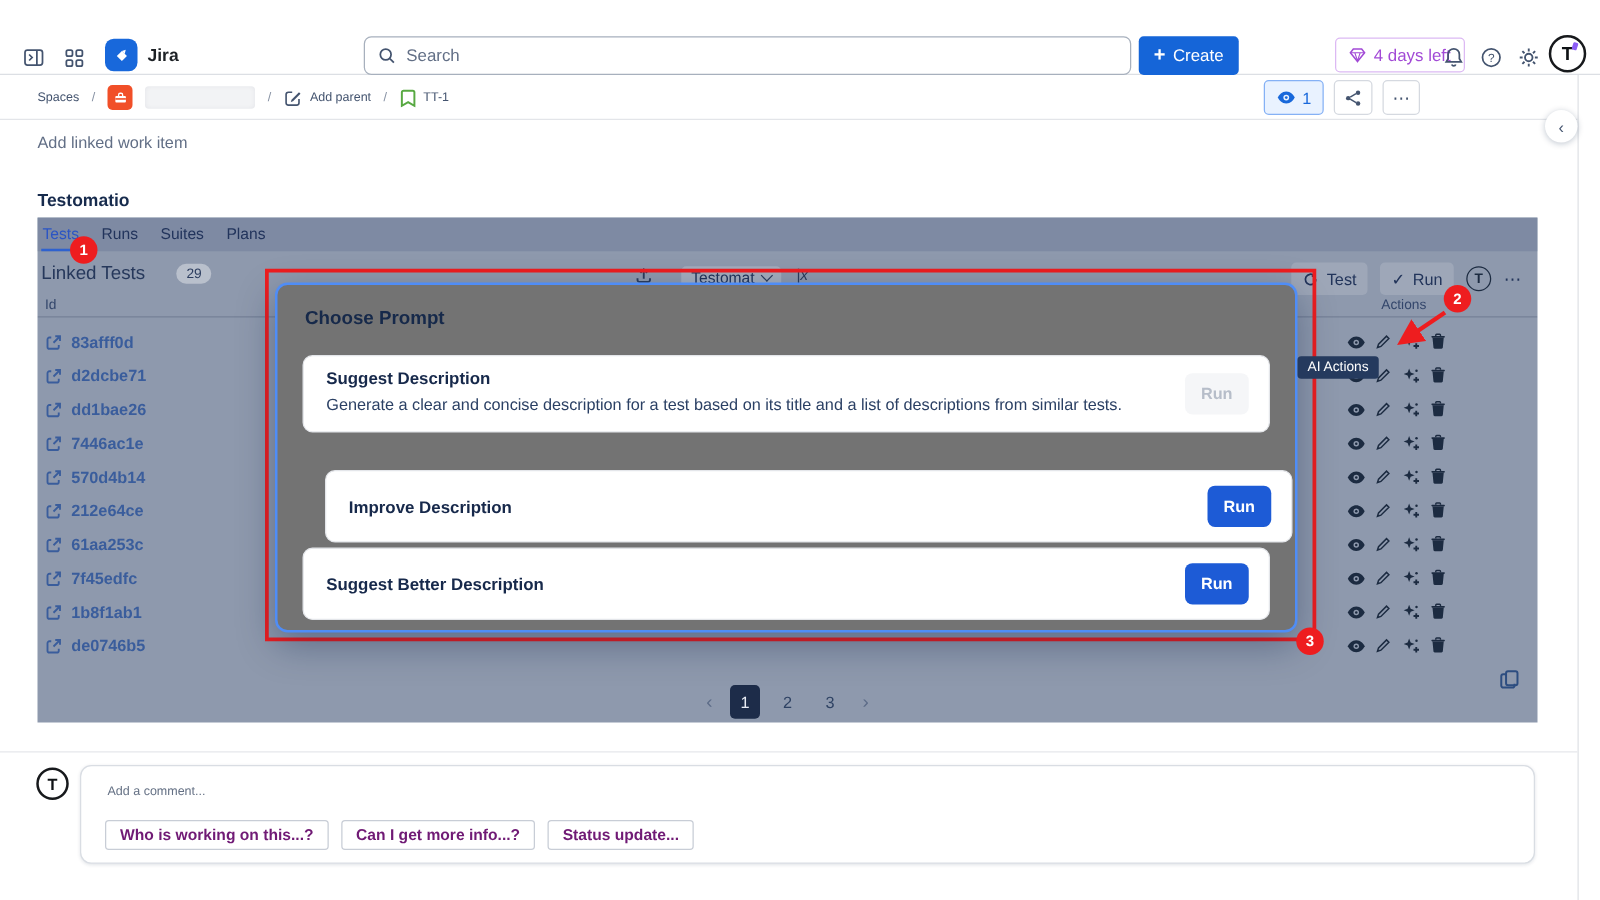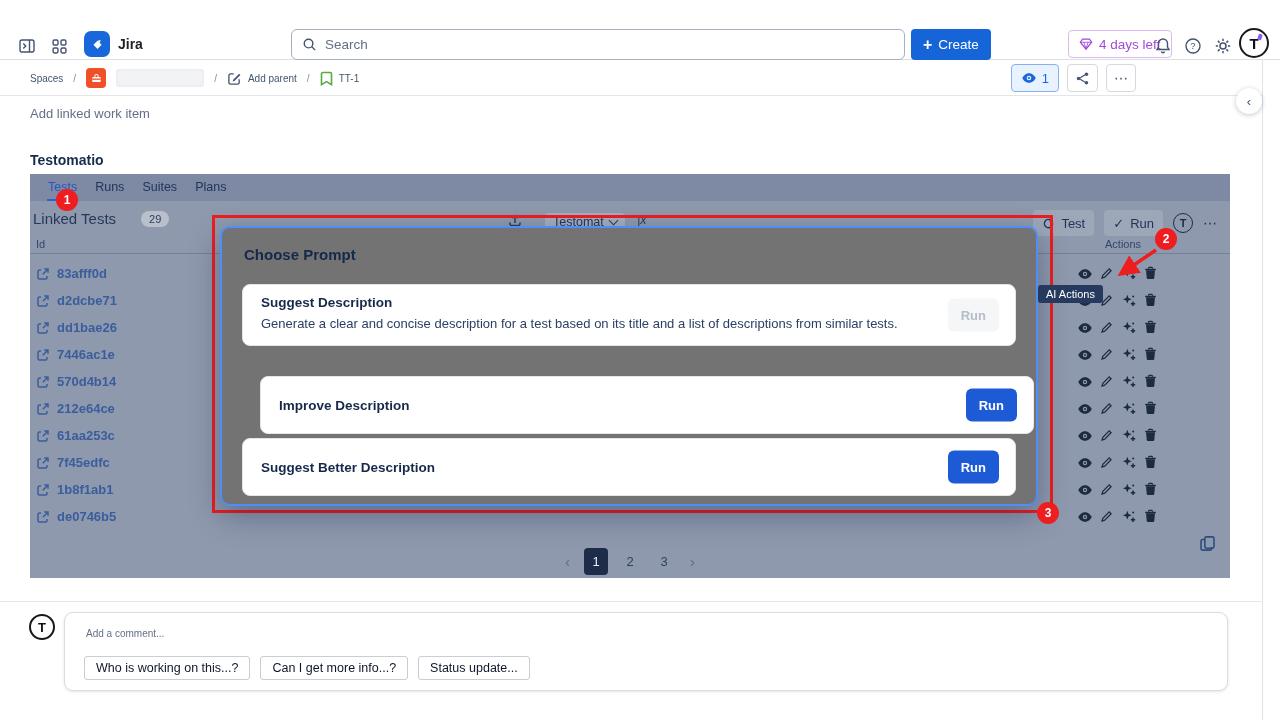--- a/index.html
+++ b/index.html
@@ -35,21 +35,21 @@
   
   .right-divider { position:absolute; left:1262px; top:60px; width:1px; height:660px; background:#e0e2e6; }
   .collapse-btn { position:absolute; left:1236px; top:88px; width:26px; height:26px; background:#fff; border-radius:50%; box-shadow:0 1px 5px rgba(9,30,66,.25); display:flex; align-items:center; justify-content:center; color:#44546f; font-size:13px; cursor:pointer; z-index:5; }
 
   
   .add-linked { position:absolute; left:30px; top:106px; font-size:13px; color:#626f86; }
   .section-title { position:absolute; left:30px; top:152px; font-size:14px; font-weight:bold; color:#172b4d; }
 
   
   .panel { position:absolute; left:30px; top:174px; width:1200px; height:404px; background:#8e99ad; overflow:hidden; }
-  .tabbar { position:absolute; left:0; top:0; width:1200px; height:27px; background:#7e8aa3; display:flex; align-items:center; gap:16px; padding-left:17px; }
+  .tabbar { position:absolute; left:0; top:0; width:1200px; height:27px; background:#7e8aa3; display:flex; align-items:center; gap:16px; padding-left:3px; }
   .tab { font-size:12.5px; color:#22345c; cursor:pointer; position:relative; padding:5px 1px 7px; }
   .tab.active { color:#2b55c4; }
   .tab.active::after { content:""; position:absolute; left:0; right:0; bottom:0; height:2px; background:#2f62cf; }
   .panel-head { position:absolute; left:3px; top:36px; display:flex; align-items:center; gap:25px; }
   .linked-title { font-size:15px; color:#26385b; }
   .count-badge { background:rgba(255,255,255,.38); color:#2c3d5f; font-size:11px; padding:2px 8px; border-radius:9px; }
   .ghost-frag { position:absolute; top:39px; display:flex; align-items:center; gap:5px; color:#2c3c5c; font-size:12.5px; z-index:1; }
   .frag-pill { background:rgba(255,255,255,.20); border-radius:4px; padding:2px 8px; display:flex; align-items:center; gap:6px; cursor:pointer; color:#22345a; }
   .chev { width:7px; height:7px; border-right:1.6px solid #2c3c5c; border-bottom:1.6px solid #2c3c5c; transform:rotate(45deg); margin-top:-3px; }
   .panel-toolbar { position:absolute; right:12px; top:36px; display:flex; align-items:center; gap:10px; }
@@ -88,21 +88,21 @@
   .run-btn { position:absolute; right:16px; top:50%; transform:translateY(-50%); height:33px; padding:0 13px; border-radius:6px; font-size:13px; font-weight:bold; border:none; cursor:pointer; font-family:"Liberation Sans", sans-serif; }
   .run-on { background:#1d5bd6; color:#fff; }
   .run-off { background:#f5f6f8; color:#b6bdc9; cursor:default; }
 
   
   .comment-sep { position:absolute; left:0; top:601px; width:1262px; height:1px; background:#e6e8ec; }
   .comment-avatar { position:absolute; left:29px; top:614px; width:26px; height:26px; border-radius:50%; border:2px solid #17191c; background:#fff; display:flex; align-items:center; justify-content:center; font-weight:bold; font-size:13px; color:#0f1215; }
   .comment-box { position:absolute; left:64px; top:612px; width:1164px; height:79px; border:1px solid #d9dde3; border-radius:9px; background:#fff; box-shadow:0 1px 3px rgba(9,30,66,.12); cursor:text; }
   .comment-ph { position:absolute; left:21px; top:15px; font-size:10px; color:#647084; }
   .chips { position:absolute; left:19px; top:43px; display:flex; gap:10px; }
-  .chip { border:1px solid #c8cdd6; border-radius:3px; background:#fff; padding:4px 11px; font-size:12.5px; color:#0f172a; font-weight:normal; cursor:pointer; white-space:nowrap; font-family:"Liberation Sans", sans-serif; }
+  .chip { border:1px solid #c8cdd6; border-radius:3px; background:#fff; padding:4px 11px; font-size:12.5px; color:#701a75; font-weight:bold; cursor:pointer; white-space:nowrap; font-family:"Liberation Sans", sans-serif; }
 
   svg { display:block; }
 </style>
 </head>
 <body>
 
 <div class="screen">
 
   <header class="topbar">
     <div class="tb-icon-btn" style="left:14px;">

